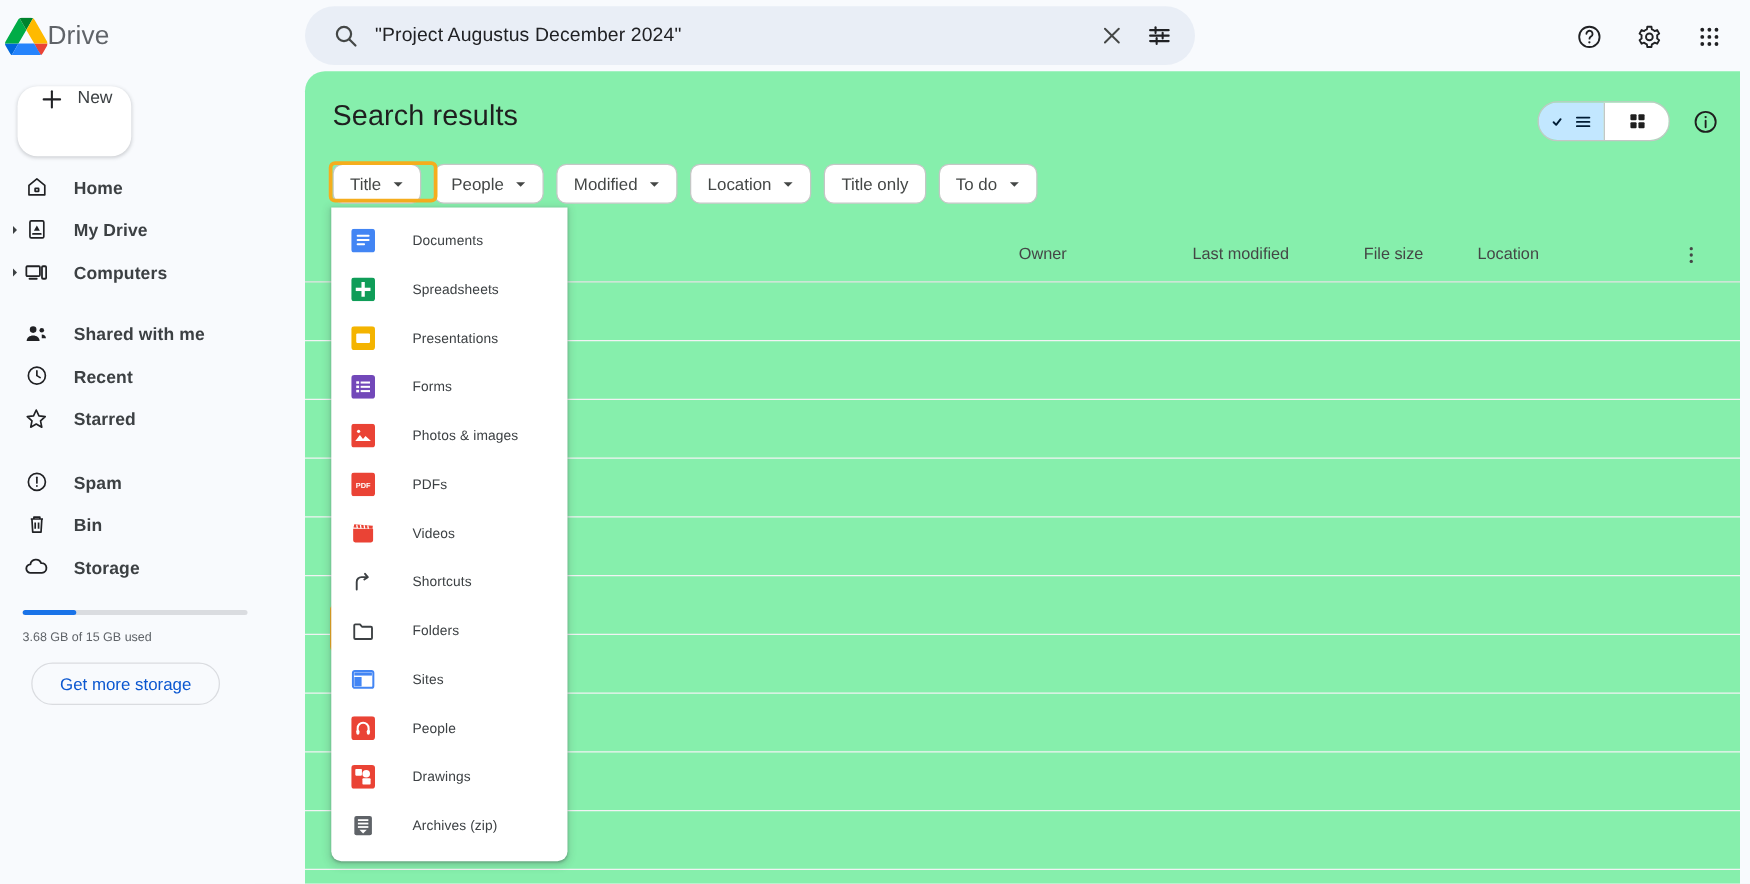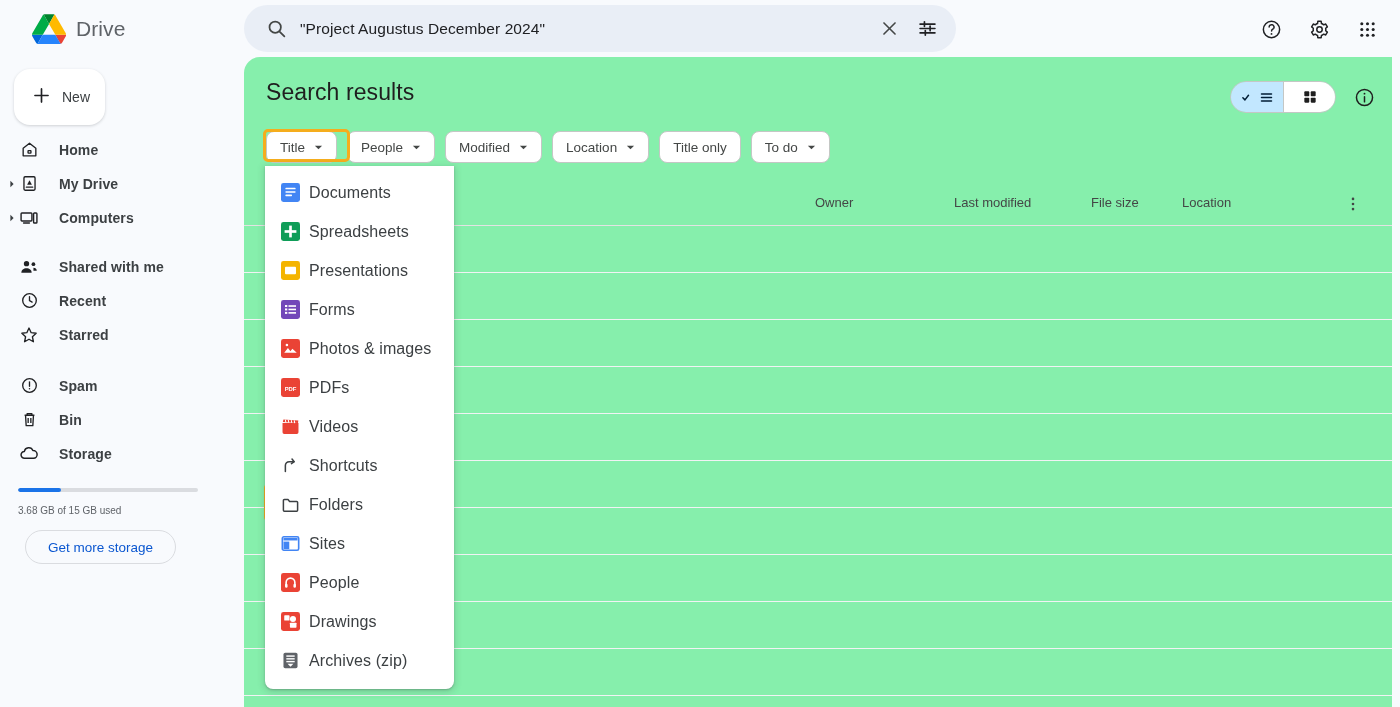--- a/index.html
+++ b/index.html
@@ -6,39 +6,39 @@
   html, body {
     width: 1400px; height: 707px;
     font-family: "Liberation Sans", sans-serif;
     background: #f8fafd;
     overflow: hidden;
   }
   .app { position: relative; width: 1400px; height: 707px; background:#f8fafd; }
 
   
   .topbar { position:absolute; top:0; left:0; width:1400px; height:57px; display:flex; align-items:center; }
-  .brand { display:flex; align-items:center; gap:10px; width:222px; padding-left:32px; }
+  .brand { display:flex; align-items:center; gap:0; width:222px; padding-left:4px; }
   .brand-logo { width:34px; height:30px; }
   .brand-name { font-size:21px; color:#5f6368; letter-spacing:0.1px; }
 
   .searchwrap { position:absolute; left:244px; top:5px; width:712px; height:47px;
     background:#e9eef6; border-radius:24px; display:flex; align-items:center; padding:0 10px 0 14px; }
   .s-icon { width:36px; height:36px; display:flex; align-items:center; justify-content:center; flex:0 0 auto; }
   .s-input { flex:1; border:none; outline:none; background:transparent; font-size:15.5px;
     color:#202124; font-family:"Liberation Sans", sans-serif; padding-left:6px; letter-spacing:.1px; }
   .s-btn { width:38px; height:38px; border:none; background:transparent; cursor:pointer;
     display:flex; align-items:center; justify-content:center; border-radius:50%; flex:0 0 auto; }
 
   .topright { position:absolute; right:14px; top:10px; display:flex; align-items:center; gap:10px; }
   .ticon { width:38px; height:38px; border-radius:50%; display:flex; align-items:center; justify-content:center; cursor:pointer; }
 
   
   .sidebar { position:absolute; left:0; top:57px; width:244px; height:650px; background:#f8fafd; }
   .newbtn { margin:12px 0 0 14px; width:91px; height:56px; border-radius:16px; background:#fff;
-    border:none; box-shadow:0 1px 3px rgba(60,64,67,.22); display:flex; align-items:center;
+    border:none; box-shadow:0 1px 3px rgba(60,64,67,.22); display:flex; align-items:flex-start;
     gap:10px; padding-left:17px; cursor:pointer; font-family:"Liberation Sans", sans-serif; }
   .newbtn-label { font-size:14px; color:#3c4043; font-weight:500; }
 
   .navgroup { margin-top:8px; }
   .navgroup.g2 { margin-top:16px; }
   .navgroup.g3 { margin-top:18px; }
   .navrow { position:relative; display:flex; align-items:center; height:33px;
     margin:1px 12px 1px 0; border-radius:0 16px 16px 0; padding-left:18px; cursor:pointer; }
   .caret { position:absolute; left:7px; width:10px; height:10px; display:flex; align-items:center; justify-content:center; }
   .navicon { width:22px; height:22px; display:flex; align-items:center; justify-content:center; flex:0 0 auto; }
@@ -78,21 +78,21 @@
 
   .ghost-rows { position:absolute; left:0; top:169px; width:1148px; }
   .ghost-row { height:47px; border-bottom:1px solid #f1f3f4; }
 
   
   .menu { position:absolute; left:265px; top:166px; width:189px; background:#fff;
     border-radius:0 0 8px 8px; box-shadow:0 2px 6px 2px rgba(60,64,67,.15), 0 1px 2px rgba(60,64,67,.3);
     padding:7px 0 9px 0; z-index:40; }
   .menu-item { display:flex; align-items:center; height:39px; padding-left:15px; cursor:pointer; position:relative; }
   .mi-icon { width:21px; height:21px; flex:0 0 auto; display:flex; align-items:center; justify-content:center; }
-  .mi-label { font-size:16px; color:#3c4043; margin-left:8px; letter-spacing:.1px; white-space:nowrap; }
+  .mi-label { font-size:11px; color:#3c4043; margin-left:29px; letter-spacing:.1px; white-space:nowrap; }
 </style>
 </head>
 <body>
 
 <div class="app">
 
   <div class="topbar">
     <div class="brand">
       <span class="brand-logo">
         <svg viewBox="0 0 87 76" width="34" height="30">

